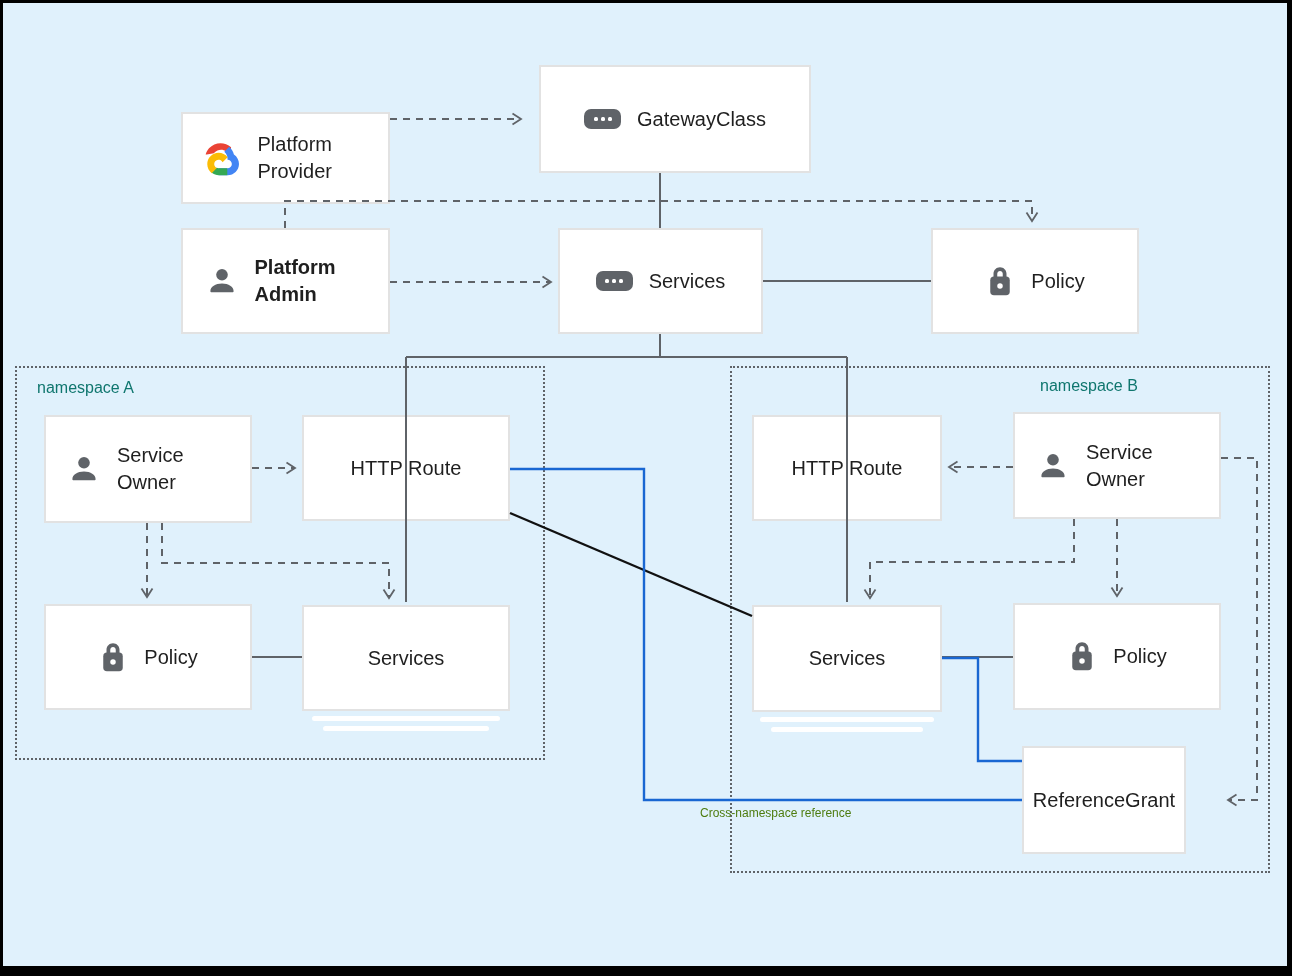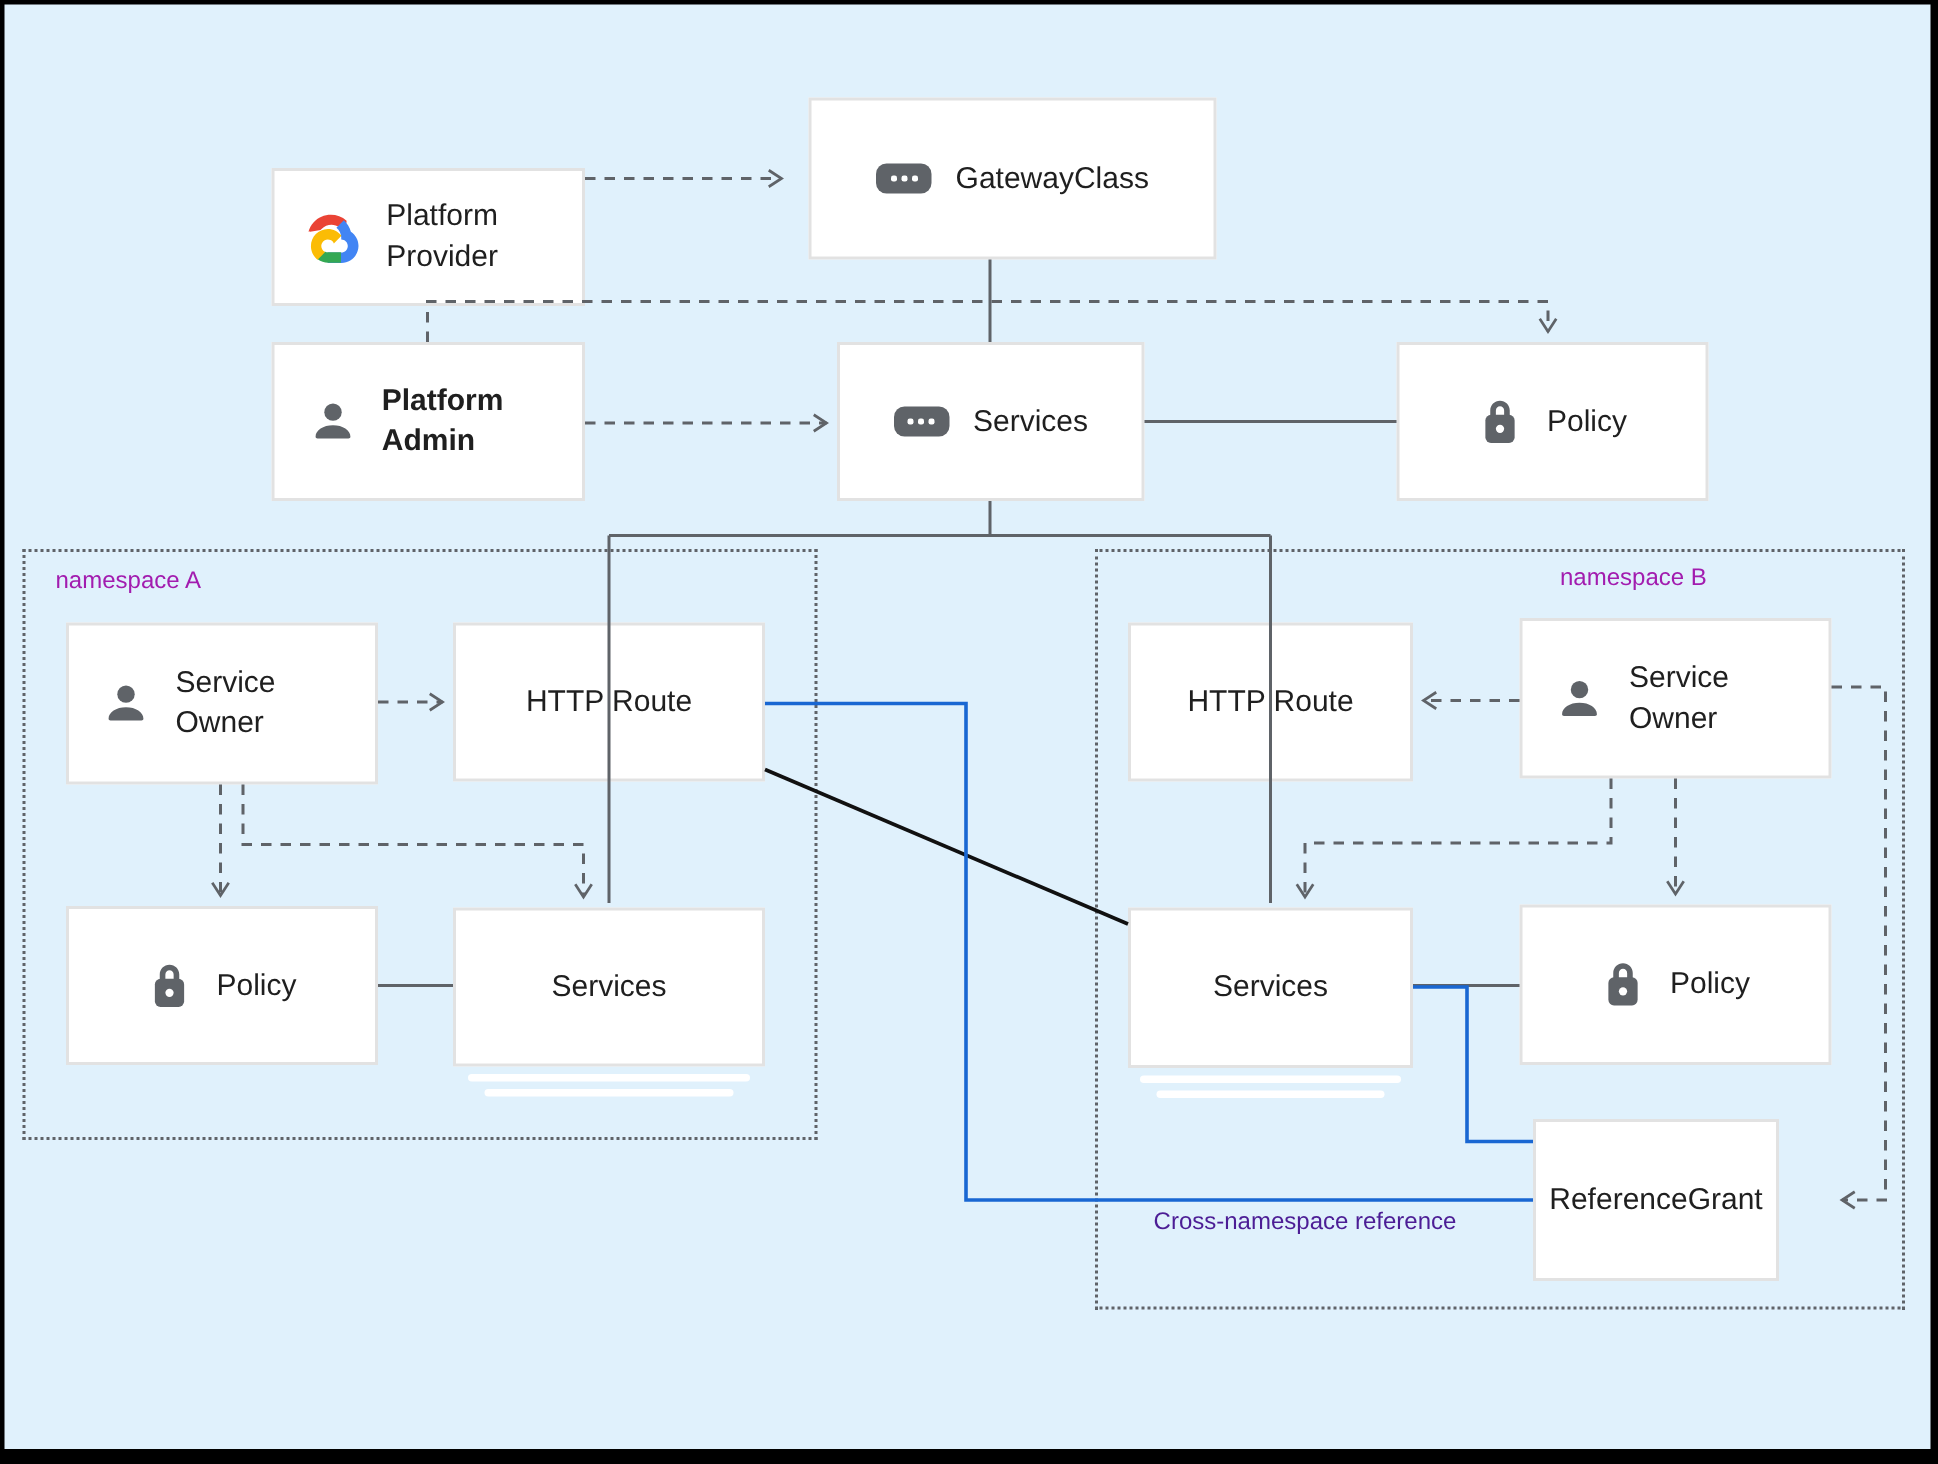--- a/index.html
+++ b/index.html
@@ -2,34 +2,34 @@
 <html><head>
 <meta charset="utf-8">
 <style>
   html,body{margin:0;padding:0;}
   body{
     position:relative;width:1292px;height:976px;overflow:hidden;
     background:#e0f1fc;font-family:"Liberation Sans",sans-serif;color:#1f1f1f;
   }
   .frame{position:absolute;inset:0;border:solid #000;border-width:3px 5px 10px 3px;pointer-events:none;z-index:10;}
   .ns{position:absolute;border:2px dotted #5f6368;box-sizing:border-box;z-index:0;background:transparent;}
-  .ns-label{position:absolute;font-size:16px;color:#a21caf;z-index:1;}
+  .ns-label{position:absolute;font-size:16px;color:#0f766e;z-index:1;}
   .node{
     position:absolute;background:#fff;border:2px solid #e2e2e2;box-sizing:border-box;
     display:flex;align-items:center;justify-content:center;gap:16px;
     font-size:20px;color:#1f1f1f;z-index:1;
   }
   .node .label{line-height:1.33;text-align:left;}
   .node.center .label{text-align:left;}
   .node.with-icon .label{max-width:112px;}
   .icon{display:flex;align-items:center;justify-content:center;flex:0 0 auto;}
   .chip{width:37px;height:20px;background:#5f6368;border-radius:7px;display:flex;align-items:center;justify-content:center;gap:3px;flex:0 0 auto;}
   .chip i{display:block;width:4px;height:4px;background:#fff;border-radius:1.5px;}
   svg.wires{position:absolute;left:0;top:0;z-index:2;pointer-events:none;}
-  .xns-label{position:absolute;color:#4c1d95;font-size:16px;z-index:2;text-align:center;}
+  .xns-label{position:absolute;color:#4d7c0f;font-size:12px;z-index:2;text-align:left;}
 </style>
 </head>
 <body>
 
 <div class="ns" style="left:15px;top:366px;width:530px;height:394px;"></div>
 <div class="ns" style="left:730px;top:366px;width:540px;height:507px;"></div>
 <div class="ns-label" style="left:37px;top:379px;">namespace A</div>
 <div class="ns-label" style="left:1040px;top:377px;width:212px;text-align:left;">namespace B</div>
 
 <div class="node with-icon" style="left:181px;top:66px;width:209px;height:92px;margin-top:46px;">

